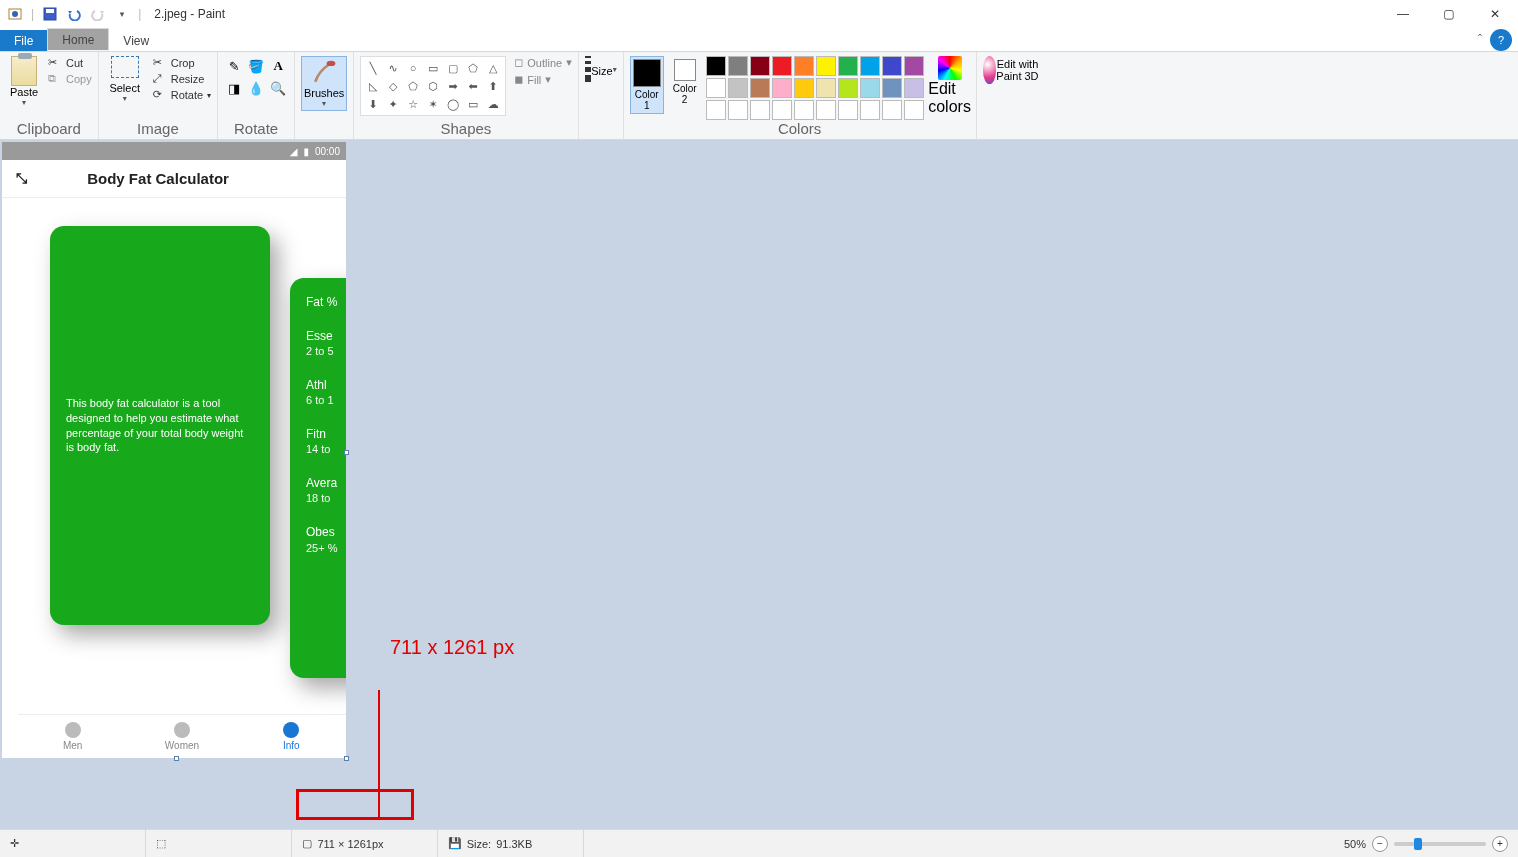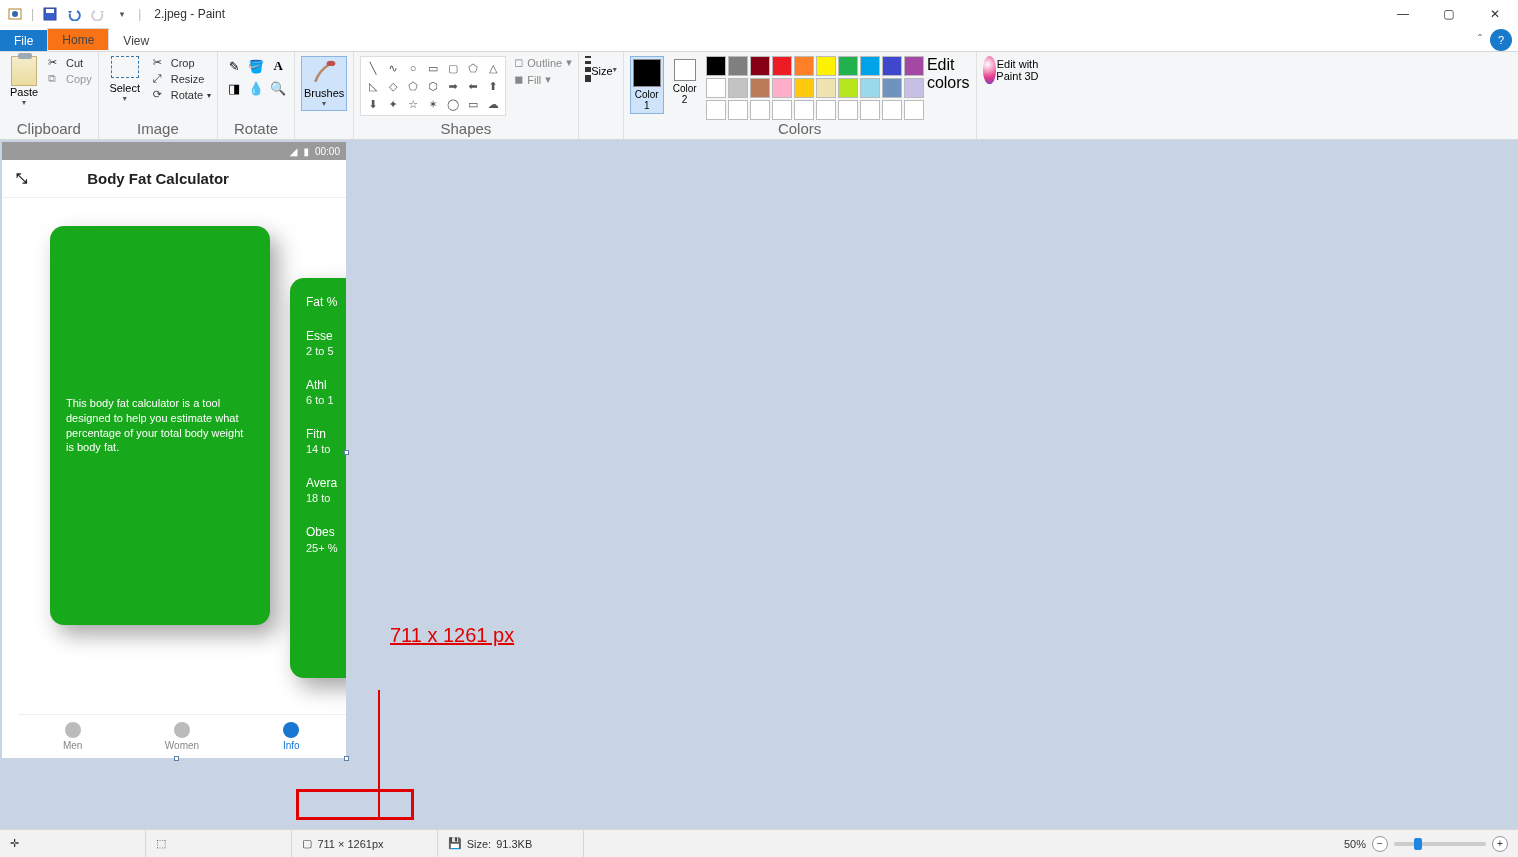--- a/index.html
+++ b/index.html
@@ -13,21 +13,21 @@
 .titlebar .title { padding-left:6px; }
 .titlebar .spacer { flex:1; }
 .win-controls { display:flex; }
 .win-btn { width:46px; height:28px; display:flex; align-items:center; justify-content:center; font-size:12px; }
 .help-btn { width:22px; height:22px; border-radius:50%; background:#1979ca; color:#fff; font-size:11px; display:flex; align-items:center; justify-content:center; margin:3px 6px 0 0; }
 
 
 .tabs-row { height:24px; display:flex; align-items:flex-end; background:#fff; border-bottom:1px solid #d8d8d8; }
 .tab { padding:4px 14px 3px; font-size:12px; color:#444; cursor:pointer; }
 .tab.file { background:#1979ca; color:#fff; }
-.tab.active { background:#f97316; border:1px solid #d8d8d8; border-bottom:1px solid #f5f6f7; }
+.tab.active { background:#a3a3a3; border:1px solid #d8d8d8; border-bottom:1px solid #f5f6f7; }
 .tabs-row .spacer { flex:1; }
 .collapse-btn { padding:4px 8px; font-size:12px; color:#666; }
 
 
 .ribbon { height:88px; background:#f5f6f7; border-bottom:1px solid #d8d8d8; display:flex; }
 .group { border-right:1px solid #e0e0e0; display:flex; flex-direction:column; justify-content:space-between; padding:4px 6px 0; }
 .group-label { text-align:center; font-size:15px; color:#666; padding-bottom:2px; }
 .group-body { flex:1; display:flex; align-items:flex-start; gap:6px; }
 
 
@@ -73,21 +73,21 @@
 
 
 .colors-body { display:flex; gap:6px; align-items:flex-start; }
 .color-slot { display:flex; flex-direction:column; align-items:center; border:1px solid transparent; padding:2px; }
 .color-slot.active { border:1px solid #8bb4e0; background:#cfe4fb; }
 .color-swatch { width:28px; height:28px; border:1px solid #888; }
 .color-swatch.small { width:22px; height:22px; }
 .color-slot span { font-size:10px; text-align:center; line-height:1.1; margin-top:2px; }
 .palette { display:grid; grid-template-columns:repeat(10,20px); grid-auto-rows:20px; gap:2px; }
 .pal { width:20px; height:20px; border:1px solid #bbb; }
-.edit-colors-btn { display:flex; flex-direction:row; align-items:center; width:40px;justify-content:flex-end; }
+.edit-colors-btn { display:flex; flex-direction:column; align-items:center; width:40px; }
 .rainbow { width:24px; height:24px; background:conic-gradient(red,orange,yellow,lime,cyan,blue,magenta,red); border-radius:2px; }
 
 
 .edit3d-btn { display:flex; flex-direction:row; align-items:center; width:56px; }
 .edit3d-icon { width:28px; height:28px; background:radial-gradient(circle at 35% 30%, #fff, #e83e8c 60%, #6f42c1); border-radius:50%; }
 .edit3d-btn span { font-size:11px; text-align:center; line-height:1.1; }
 
 
 .workspace { position:absolute; top:140px; left:0; right:0; bottom:28px; background:#c8d4e3; overflow:hidden; }
 
@@ -434,21 +434,21 @@
       <div class="nav-item active">
           <div class="nav-ico"></div>
           <span>Info</span>
         </div>
     </div>
     <div class="handle h-r"></div>
     <div class="handle h-b"></div>
     <div class="handle h-br"></div>
   </div>
 
-  <div class="annot-text" style="top:484px;left:390px;text-decoration:underline;">711 x 1261 px</div>
+  <div class="annot-text" style="top:496px;left:390px;">711 x 1261 px</div>
   <div class="annot-line" style="top:550px;left:378px;height:130px;"></div>
   <div class="annot-box" style="top:649px;left:296px;width:118px;height:31px;"></div>
 
 </div>
 
 <div class="statusbar">
   <div class="status-cell w1">
       <span>✛</span>
     </div>
   <div class="status-cell w2">

